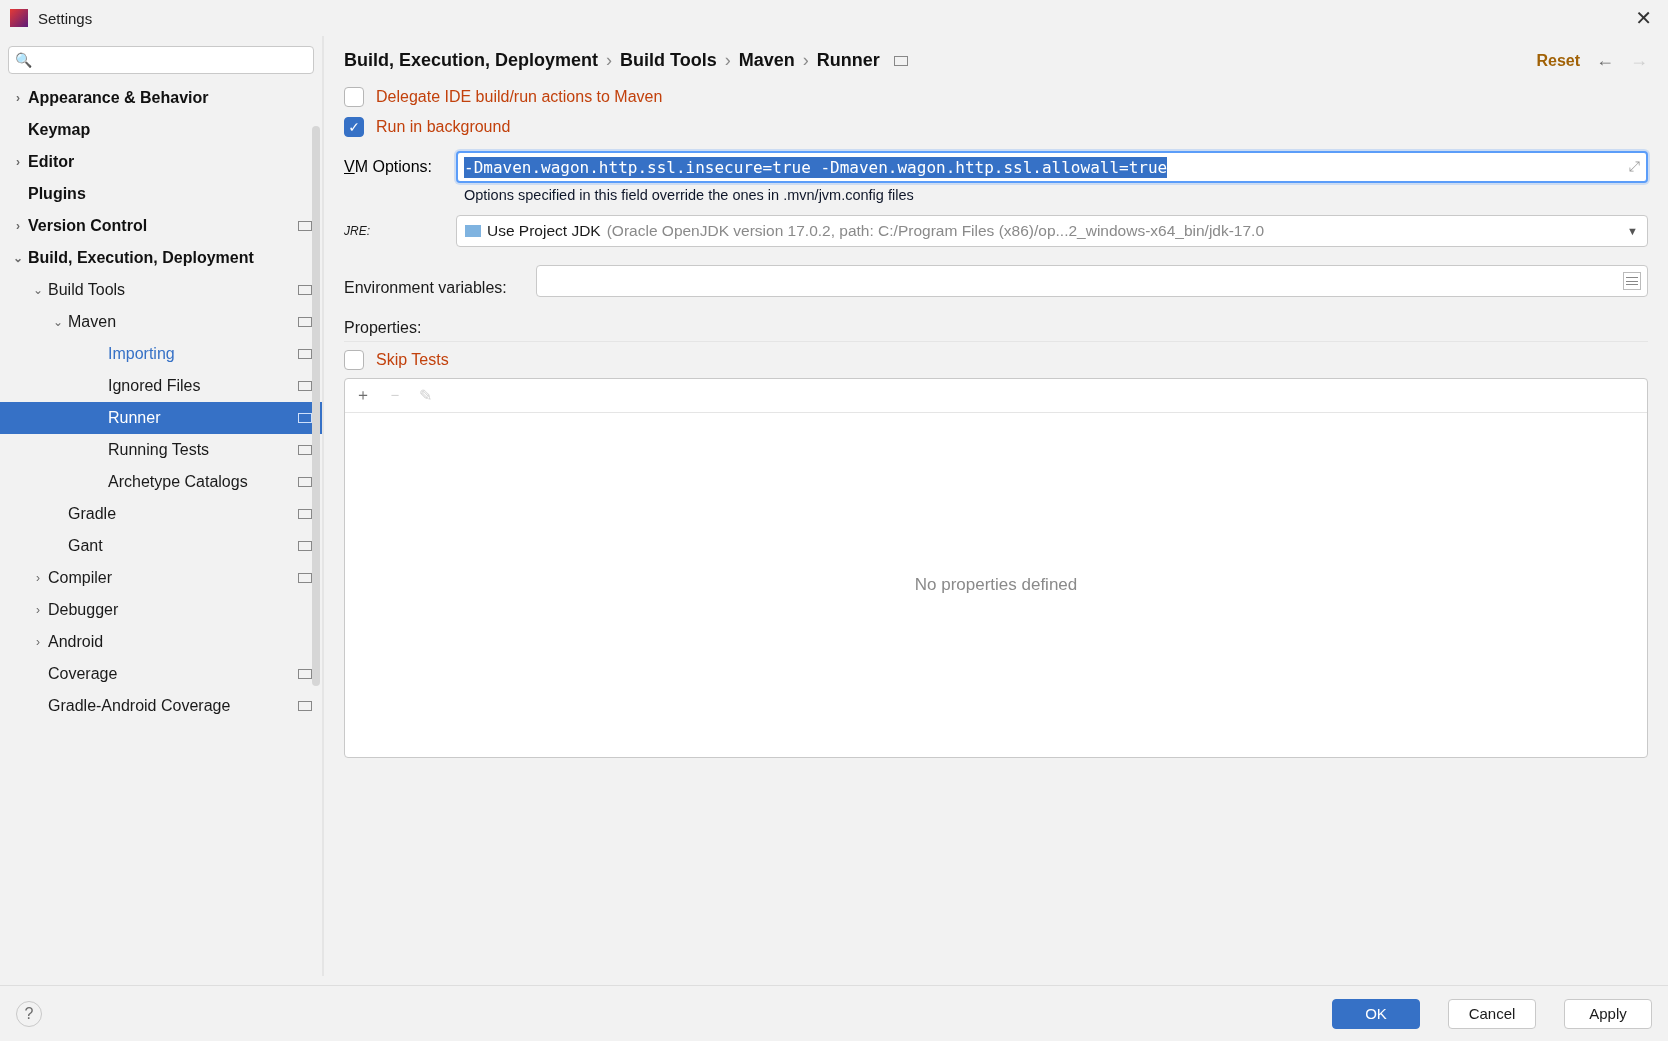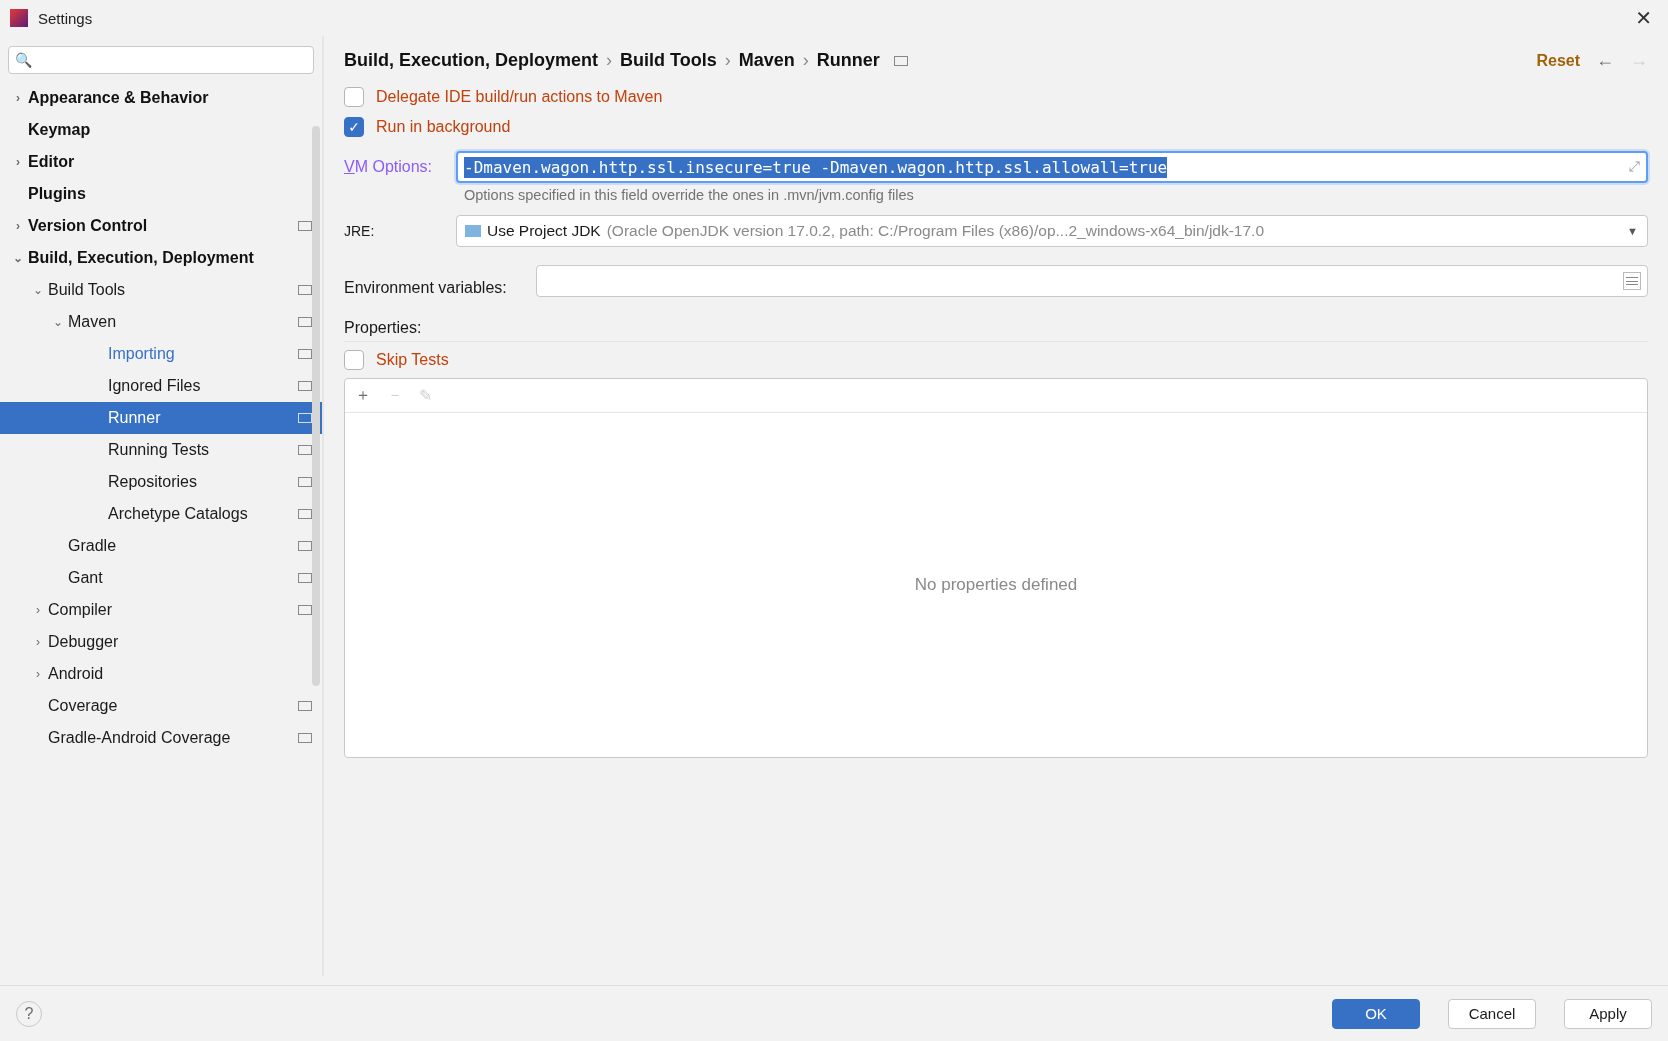--- a/index.html
+++ b/index.html
@@ -39,29 +39,29 @@
   .reset-link { color: #a16207; font-weight: 600; font-size: 16px; }
   .nav-arrow { color: #6b6b6b; font-size: 18px; }
   .nav-arrow.disabled { color: #cfcfcf; }
   .form { padding: 6px 20px 20px 20px; }
   .row { display: flex; align-items: center; margin-bottom: 10px; }
   .checkbox { width: 20px; height: 20px; border: 1px solid #b6b6b6; border-radius: 4px; background: #fff; margin-right: 12px; display: inline-flex; align-items: center; justify-content: center; }
   .checkbox.checked { background: #3671c6; border-color: #3671c6; color: #fff; font-size: 14px; }
   .checkbox.checked::after { content: "✓"; }
   .lbl { font-size: 16px; color: #c2410c; }
   .field-row { display: flex; align-items: center; margin-top: 14px; }
-  .field-label { width: 112px; font-size: 16px; color: #8b5cf6; }
+  .field-label { width: 112px; font-size: 16px; color: #000000; }
   .field-label .u { text-decoration: underline; }
   .vm-input { flex: 1; position: relative; }
   .vm-input input { width: 100%; height: 32px; border: 2px solid #5b9df9; border-radius: 4px; box-shadow: 0 0 0 2px rgba(91,157,249,0.25); background: #fff; font-family: ui-monospace, Consolas, monospace; font-size: 16px; padding: 0 30px 0 6px; color: #1a1a1a; }
   .vm-input .selection { position: absolute; left: 8px; top: 6px; background: #3671c6; color: #fff; font-family: ui-monospace, Consolas, monospace; font-size: 16px; padding: 1px 0; pointer-events: none; }
   .vm-input .expand { position: absolute; right: 8px; top: 7px; color: #9a9a9a; font-size: 14px; }
-  .help-text { font-size: 14.5px; color: #737373; margin-left: 120px; margin-top: 4px; margin-bottom: 6px; }
+  .help-text { font-size: 14.5px; color: #0f172a; margin-left: 120px; margin-top: 4px; margin-bottom: 6px; }
   .jre-row { display: flex; align-items: center; margin-top: 12px; }
-  .jre-label { width: 112px; font-size: 14px; }
+  .jre-label { width: 112px; font-size: 12px; font-style: italic; }
   .jre-select { flex: 1; display: flex; align-items: center; height: 32px; border: 1px solid #c9c9c9; border-radius: 4px; background: #fff; padding: 0 30px 0 8px; position: relative; overflow: hidden; white-space: nowrap; }
   .jre-select .folder { width: 16px; height: 12px; background: #7fb3e0; margin-right: 6px; }
   .jre-select .main { font-size: 15.5px; color: #1a1a1a; margin-right: 6px; }
   .jre-select .detail { font-size: 15.5px; color: #8a8a8a; }
   .jre-select .dd { position: absolute; right: 9px; top: 9px; color: #555; font-size: 11px; }
   .env-row { display: flex; align-items: flex-end; margin-top: 18px; }
   .env-label { width: 192px; font-size: 16px; }
   .env-input { flex: 1; display: flex; align-items: center; height: 32px; border: 1px solid #c9c9c9; border-radius: 4px; background: #fff; position: relative; }
   .env-input .list-btn { position: absolute; right: 6px; top: 6px; width: 18px; height: 18px; border: 1px solid #bbb; display: flex; flex-direction: column; justify-content: space-evenly; padding: 2px; }
   .env-input .list-btn div { height: 1px; background: #888; }
@@ -146,25 +146,20 @@
           <span class="label">Runner</span>
           <span class="badge"></span>
         </div>
         <div class="tree-item l3">
           <span class="chev none"></span>
           <span class="label">Running Tests</span>
           <span class="badge"></span>
         </div>
         <div class="tree-item l3">
           <span class="chev none"></span>
-          <span class="label">Repositories</span>
-          <span class="badge"></span>
-        </div>
-        <div class="tree-item l3">
-          <span class="chev none"></span>
           <span class="label">Archetype Catalogs</span>
           <span class="badge"></span>
         </div>
         <div class="tree-item l2">
           <span class="chev none"></span>
           <span class="label">Gradle</span>
           <span class="badge"></span>
         </div>
         <div class="tree-item l2">
           <span class="chev none"></span>

